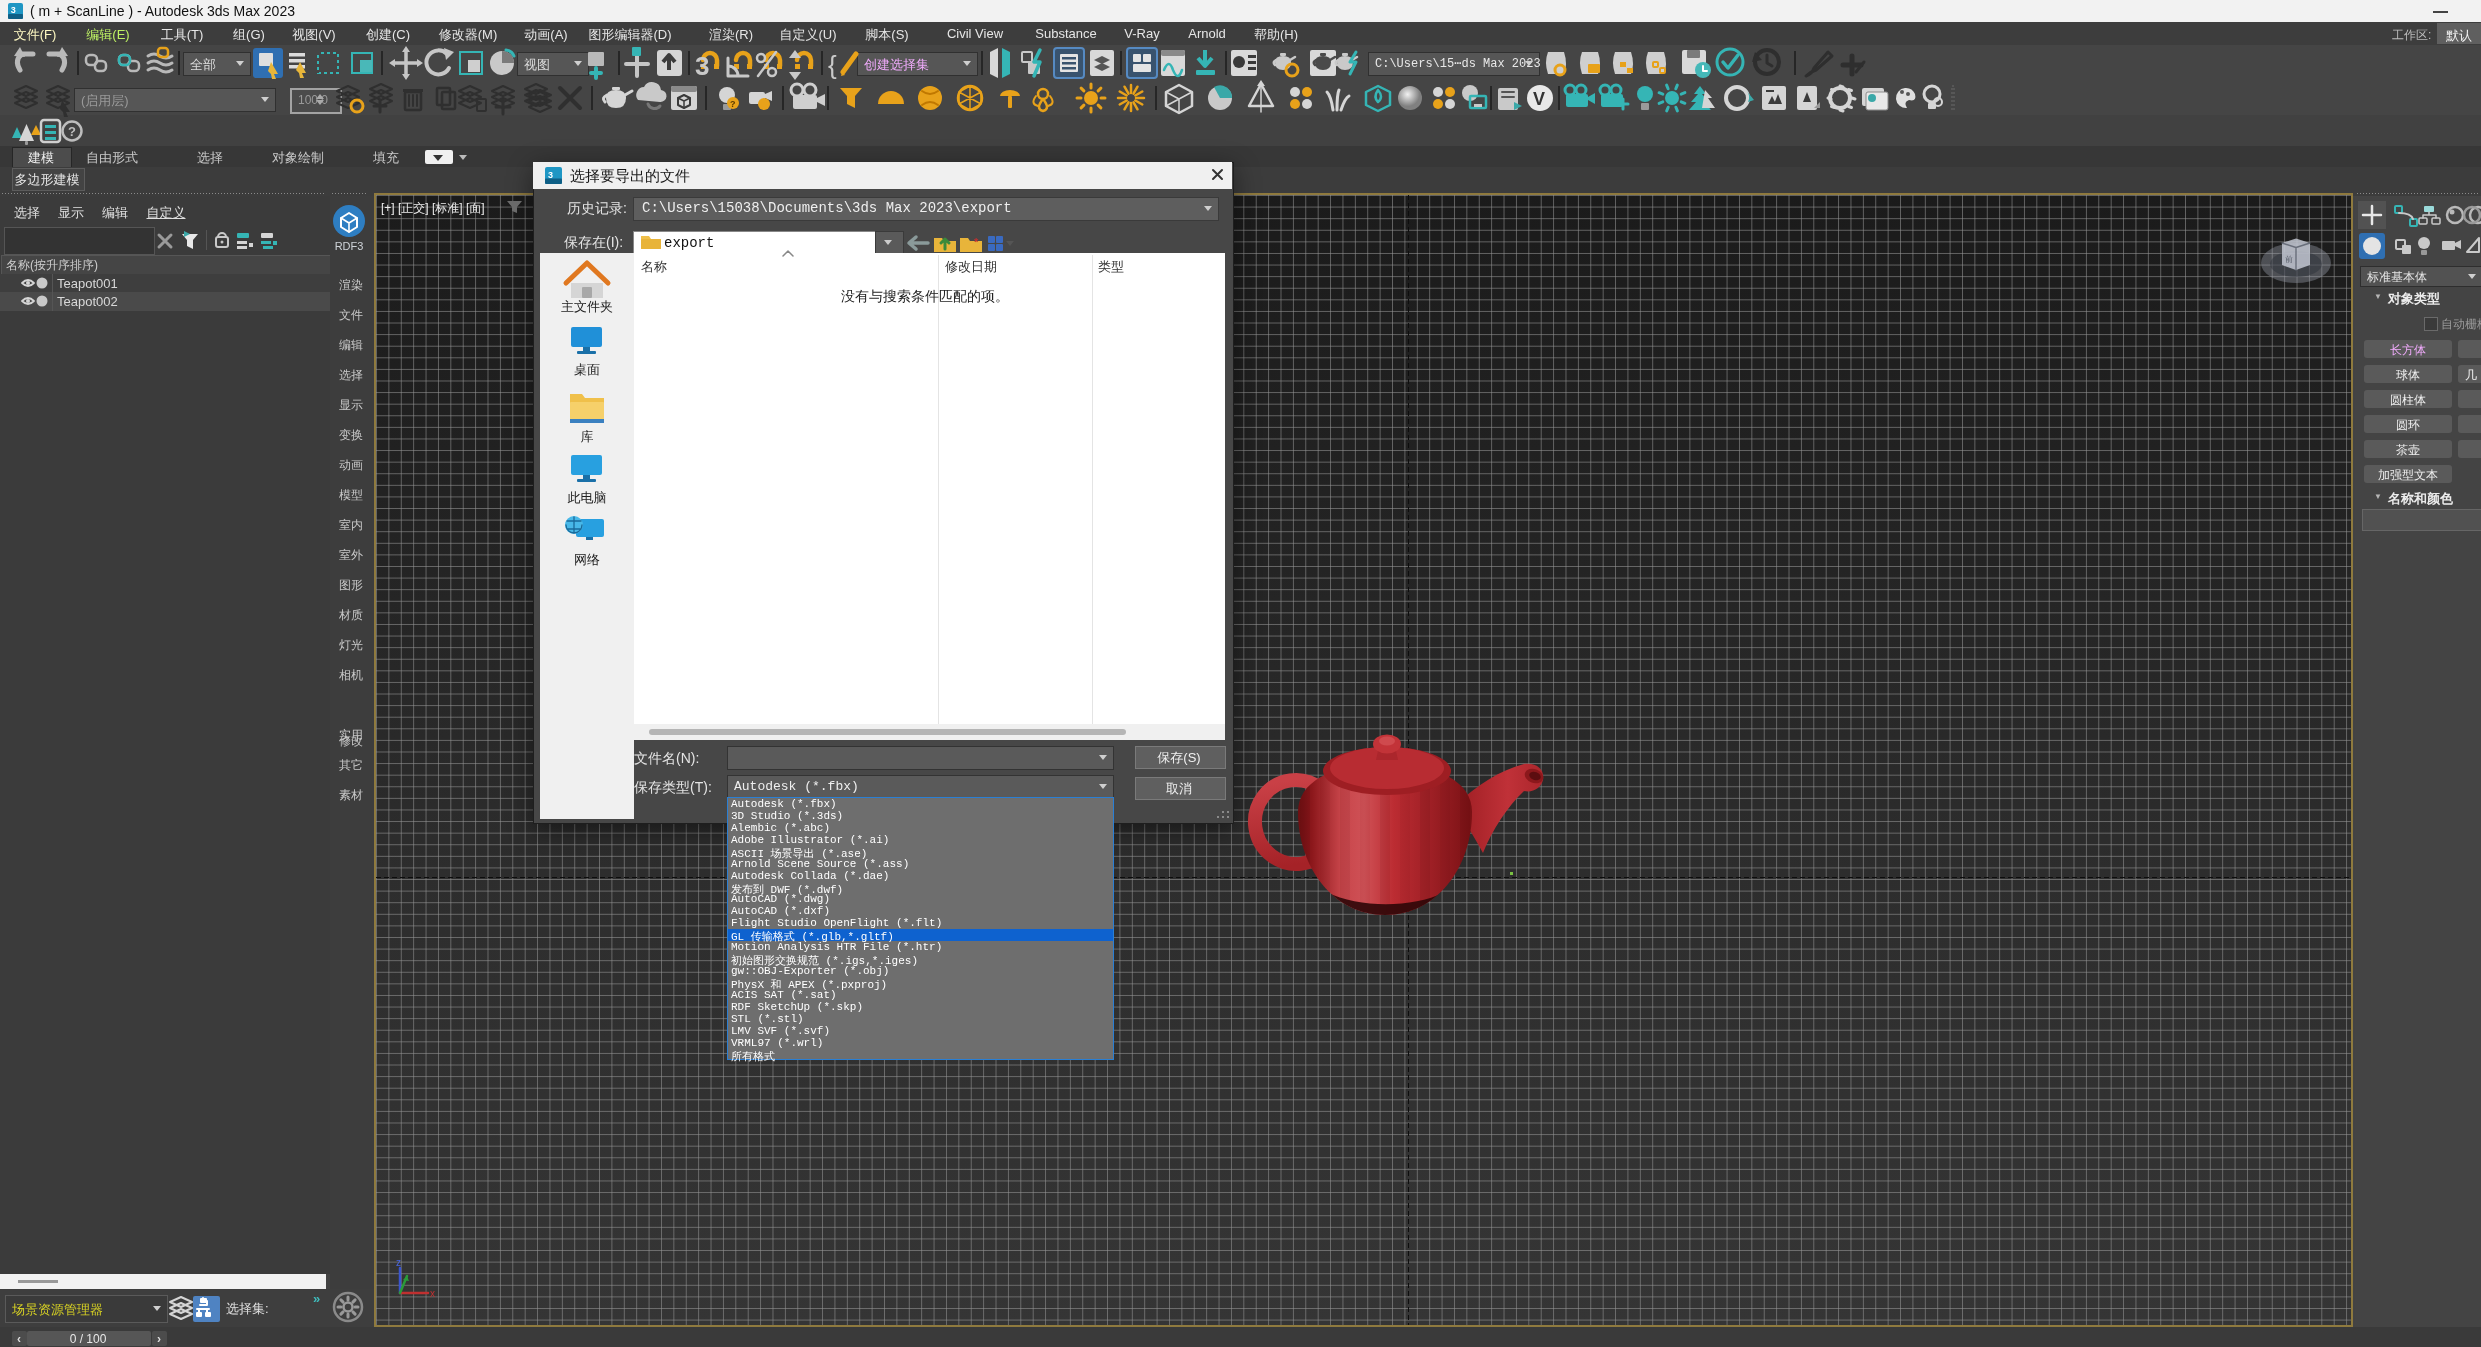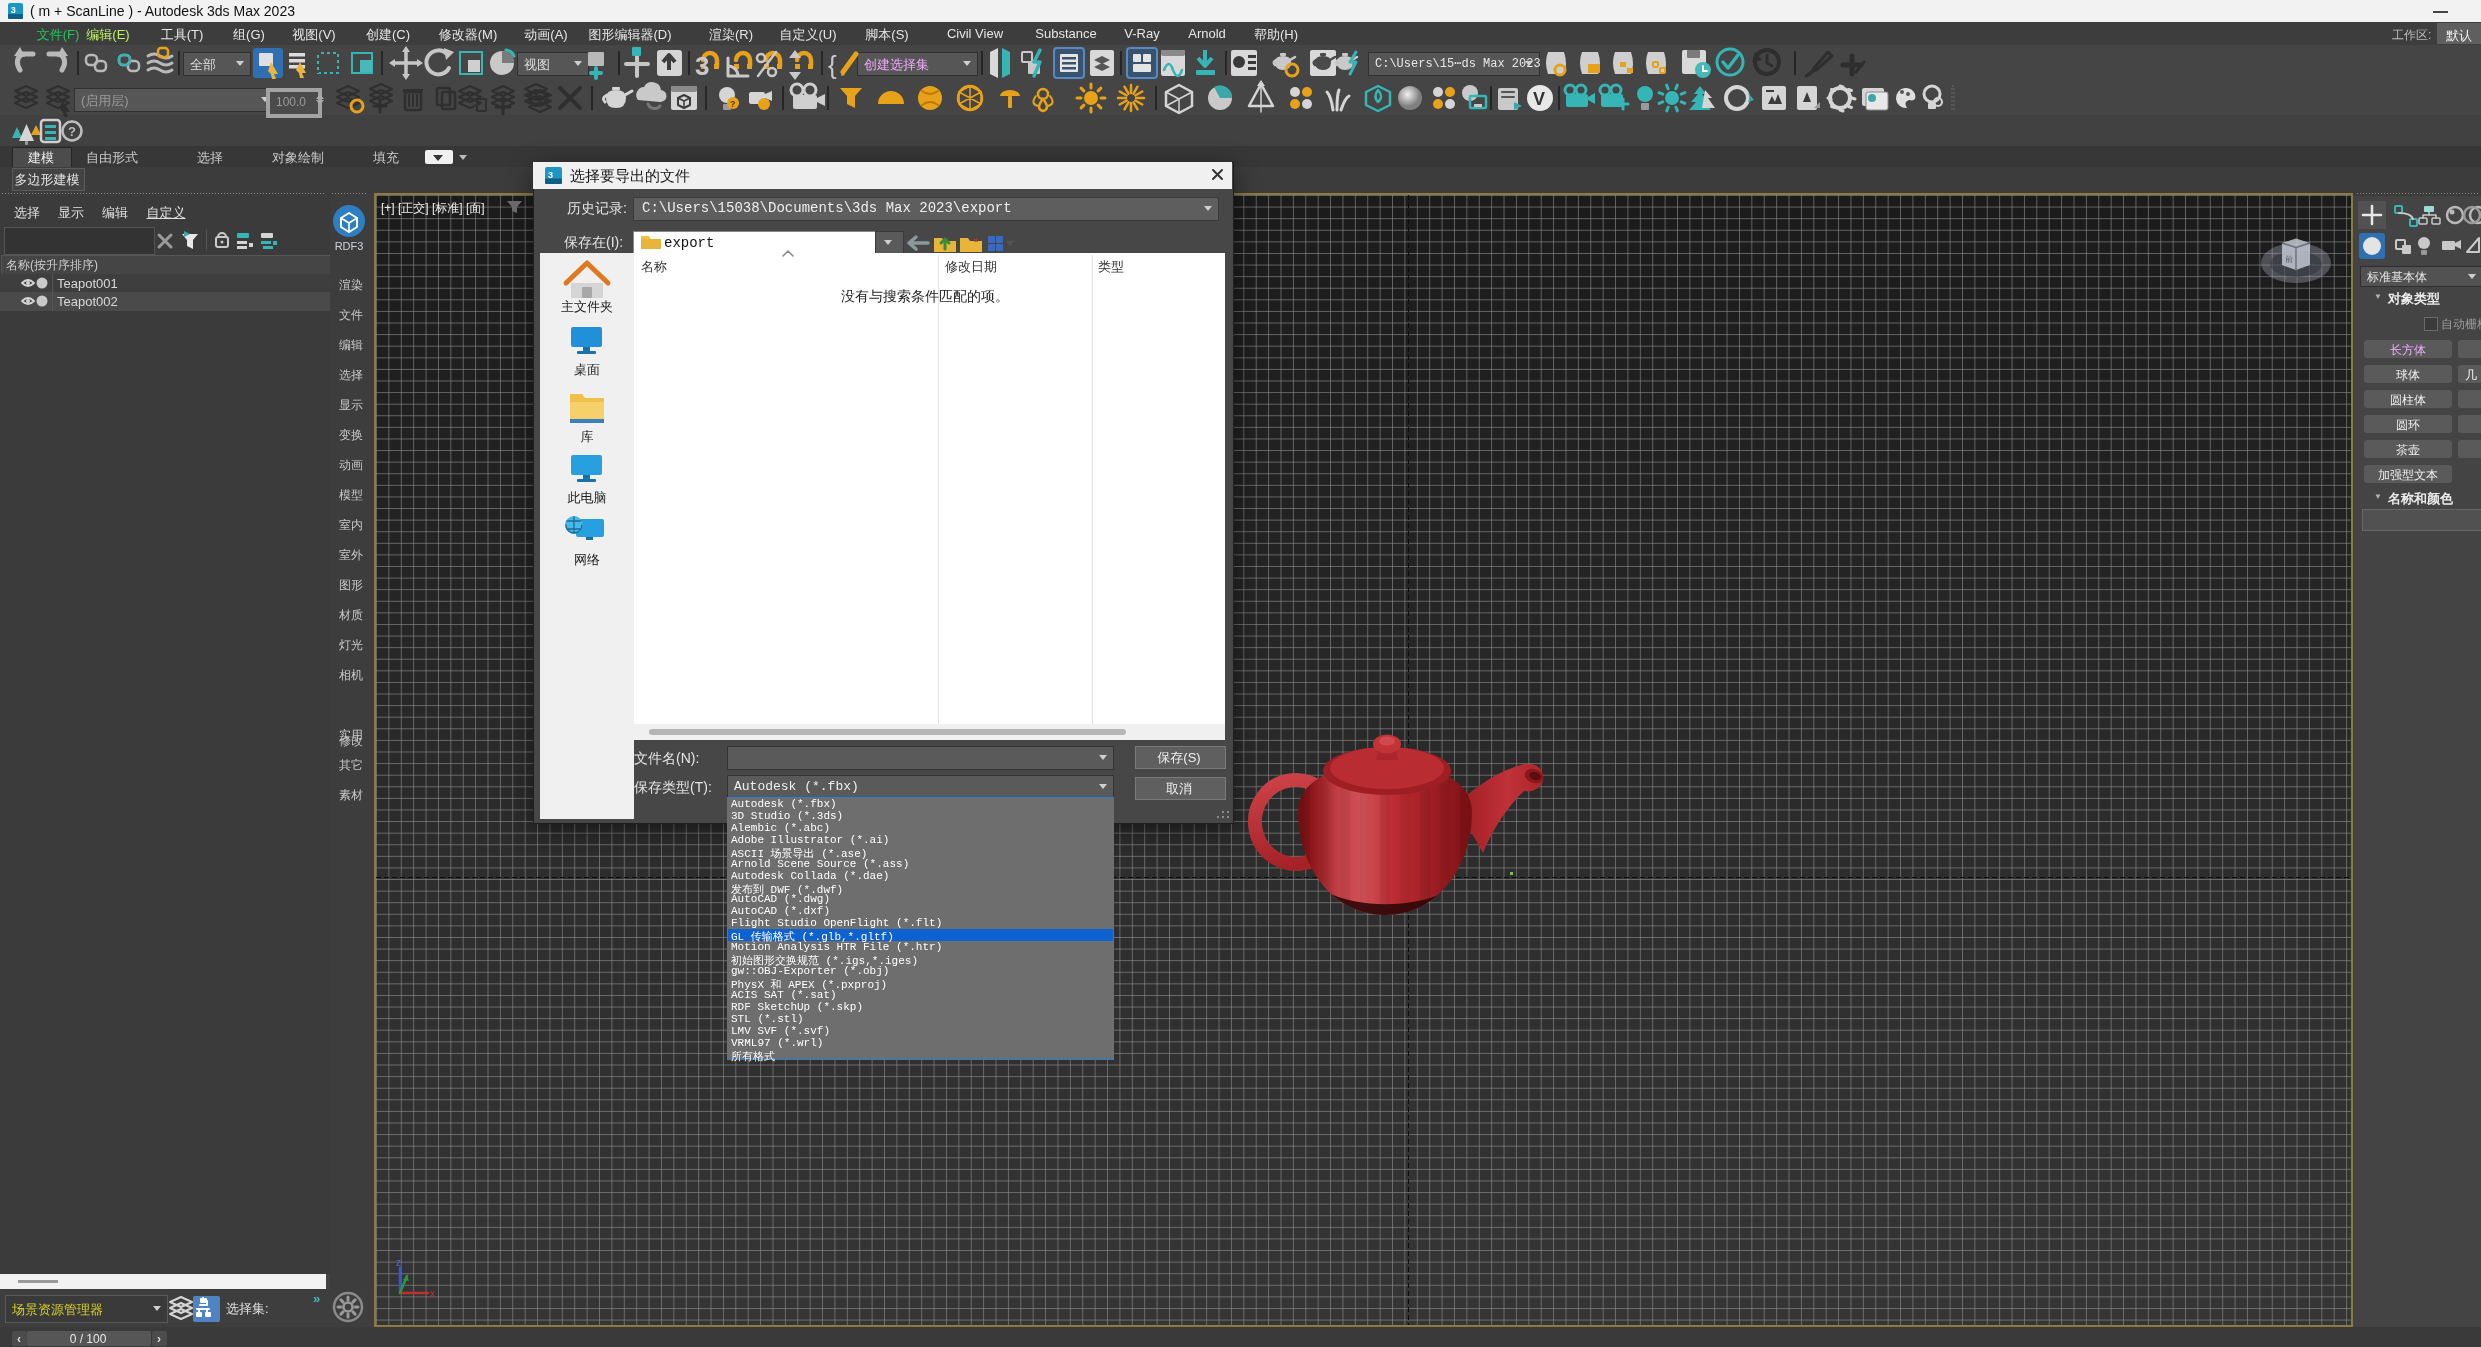--- a/index.html
+++ b/index.html
@@ -2,21 +2,21 @@
 <html><head><meta charset="utf-8"><style>
 html,body{margin:0;padding:0;width:2481px;height:1347px;overflow:hidden;background:#434343;
 font-family:"Liberation Sans",sans-serif;}
 .a,.t{position:absolute;}
 .t{white-space:nowrap;line-height:1.15;}
 </style></head><body>
 <div class="a" style="left:0px;top:0px;width:2481px;height:22px;background:#f2f2f2;"></div>
 <div class="t" style="left:30px;top:3px;font:400 14px 'Liberation Sans', sans-serif;color:#111;">( m + ScanLine ) - Autodesk 3ds Max 2023</div>
 <div class="a" style="left:2433px;top:11px;width:15px;height:2px;background:#444;"></div>
 <div class="a" style="left:0px;top:22px;width:2481px;height:23px;background:#3d3d3d;border-bottom:1px solid #161616;"></div>
-<div class="t" style="left:35px;top:26px;font:400 13px 'Liberation Sans', sans-serif;color:#22c55e;transform:translateX(-50%);margin-left:23px;">文件(F)</div>
+<div class="t" style="left:35px;top:26px;font:400 13px 'Liberation Sans', sans-serif;color:#fef9c3;transform:translateX(-50%);">文件(F)</div>
 <div class="t" style="left:108px;top:26px;font:400 13px 'Liberation Sans', sans-serif;color:#bef264;transform:translateX(-50%);">编辑(E)</div>
 <div class="t" style="left:182px;top:26px;font:400 13px 'Liberation Sans', sans-serif;color:#e6e6e6;transform:translateX(-50%);">工具(T)</div>
 <div class="t" style="left:249px;top:26px;font:400 13px 'Liberation Sans', sans-serif;color:#e6e6e6;transform:translateX(-50%);">组(G)</div>
 <div class="t" style="left:314px;top:26px;font:400 13px 'Liberation Sans', sans-serif;color:#e6e6e6;transform:translateX(-50%);">视图(V)</div>
 <div class="t" style="left:388px;top:26px;font:400 13px 'Liberation Sans', sans-serif;color:#e6e6e6;transform:translateX(-50%);">创建(C)</div>
 <div class="t" style="left:468px;top:26px;font:400 13px 'Liberation Sans', sans-serif;color:#e6e6e6;transform:translateX(-50%);">修改器(M)</div>
 <div class="t" style="left:546px;top:26px;font:400 13px 'Liberation Sans', sans-serif;color:#e6e6e6;transform:translateX(-50%);">动画(A)</div>
 <div class="t" style="left:630px;top:26px;font:400 13px 'Liberation Sans', sans-serif;color:#e6e6e6;transform:translateX(-50%);">图形编辑器(D)</div>
 <div class="t" style="left:731px;top:26px;font:400 13px 'Liberation Sans', sans-serif;color:#e6e6e6;transform:translateX(-50%);">渲染(R)</div>
 <div class="t" style="left:808px;top:26px;font:400 13px 'Liberation Sans', sans-serif;color:#e6e6e6;transform:translateX(-50%);">自定义(U)</div>
@@ -45,21 +45,21 @@
     <span style="position:absolute;right:6px;top:8.0px;width:0;height:0;border:4px solid transparent;border-top:5px solid #cfcfcf;"></span>
   </div>
 <div class="a" style="left:1368px;top:52px;width:170px;height:22px;background:#565656;border:1px solid #303030;">
     <span style="position:absolute;left:6px;top:3.0px;font:12px 'Liberation Mono',monospace;color:#e8e8e8;white-space:nowrap;">C:\Users\15⋯ds Max 2023</span>
     <span style="position:absolute;right:6px;top:8.0px;width:0;height:0;border:4px solid transparent;border-top:5px solid #cfcfcf;"></span>
   </div>
 <div class="a" style="left:74px;top:88px;width:200px;height:22px;background:#565656;border:1px solid #303030;">
     <span style="position:absolute;left:6px;top:2.5px;font:13px 'Liberation Sans',sans-serif;color:#9a9a9a;white-space:nowrap;">(启用层)</span>
     <span style="position:absolute;right:6px;top:8.0px;width:0;height:0;border:4px solid transparent;border-top:5px solid #cfcfcf;"></span>
   </div>
-<div class="a" style="left:266px;top:88px;width:48px;height:22px;background:#4b4b4b;border:4px solid #a3a3a3;">
+<div class="a" style="left:290px;top:88px;width:48px;height:22px;background:#4b4b4b;border:2px solid #a3a3a3;">
     <span style="position:absolute;left:6px;top:3.0px;font:12px 'Liberation Sans',sans-serif;color:#9a9a9a;white-space:nowrap;">100.0</span>
   </div>
 <div class="a" style="left:316px;top:90px;width:0;height:0;border:4px solid transparent;border-bottom:5px solid #aaa;"></div>
 <div class="a" style="left:316px;top:100px;width:0;height:0;border:4px solid transparent;border-top:5px solid #aaa;"></div>
 <div class="a" style="left:0px;top:146px;width:2481px;height:21px;background:#373737;"></div>
 <div class="a" style="left:12px;top:147px;width:58px;height:20px;background:#4c4c4c;border:1px solid #262626;border-bottom:none;"></div>
 <div class="t" style="left:41px;top:149px;font:400 13px 'Liberation Sans', sans-serif;color:#f0f0f0;transform:translateX(-50%);">建模</div>
 <div class="t" style="left:112px;top:149px;font:400 13px 'Liberation Sans', sans-serif;color:#c9c9c9;transform:translateX(-50%);">自由形式</div>
 <div class="t" style="left:210px;top:149px;font:400 13px 'Liberation Sans', sans-serif;color:#c9c9c9;transform:translateX(-50%);">选择</div>
 <div class="t" style="left:298px;top:149px;font:400 13px 'Liberation Sans', sans-serif;color:#c9c9c9;transform:translateX(-50%);">对象绘制</div>

